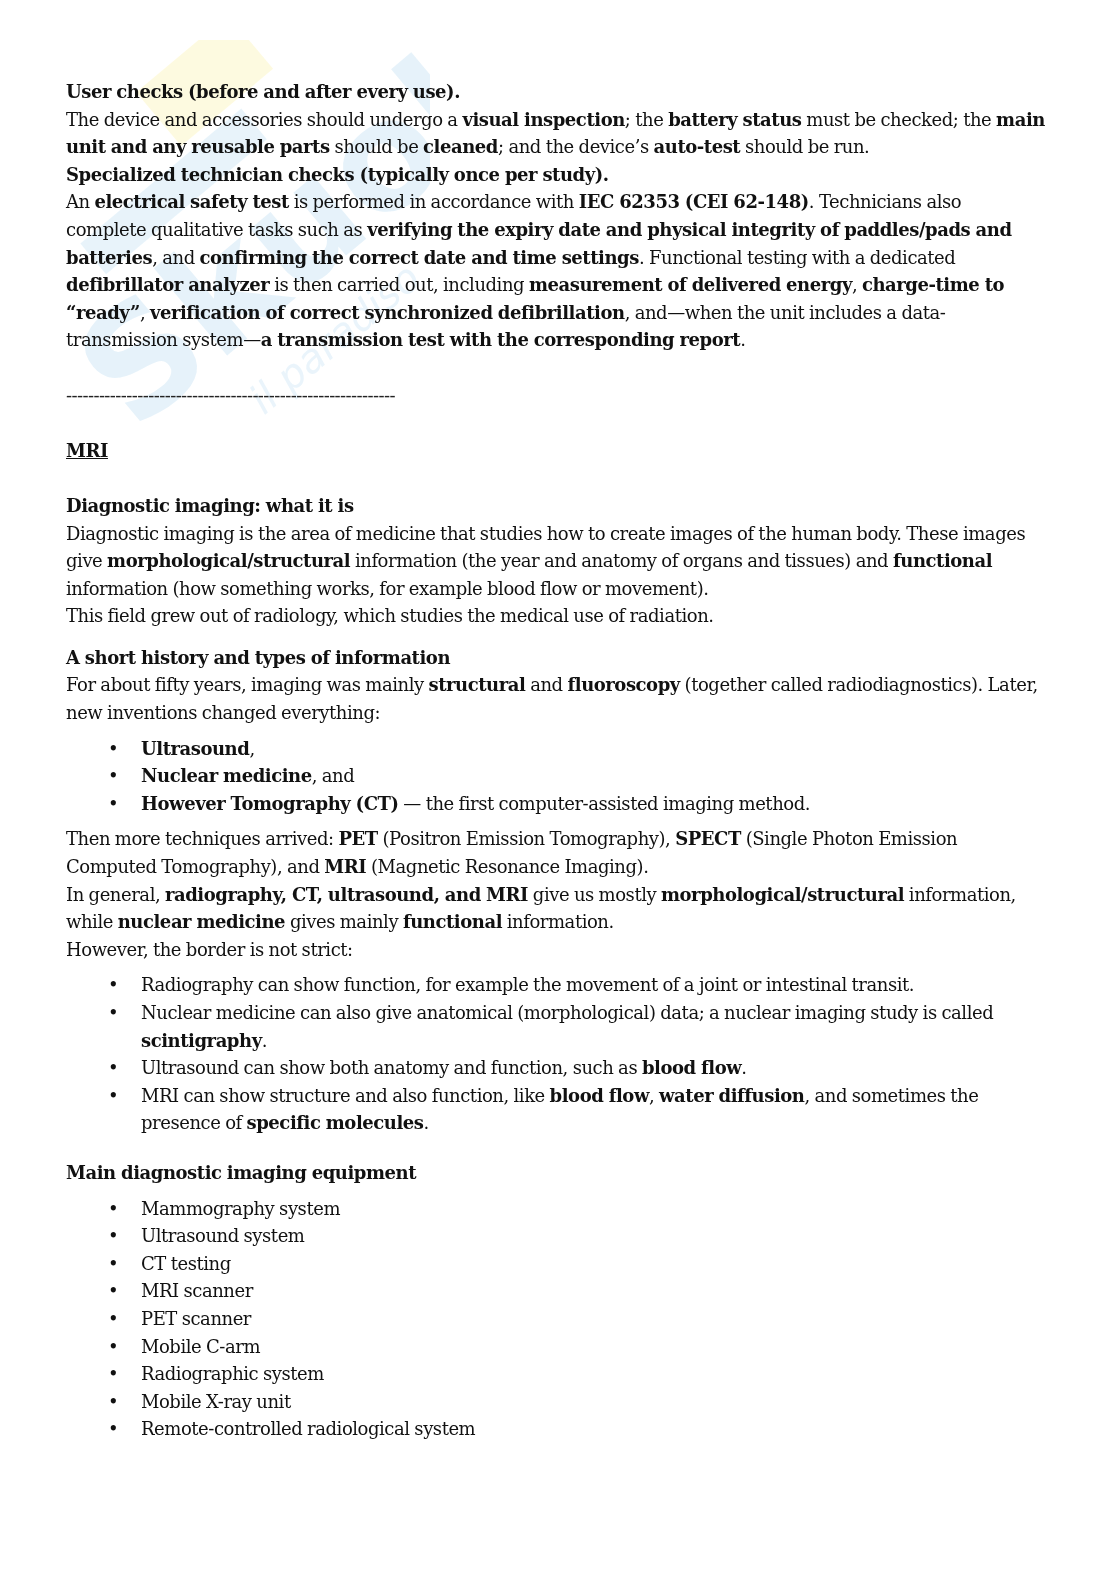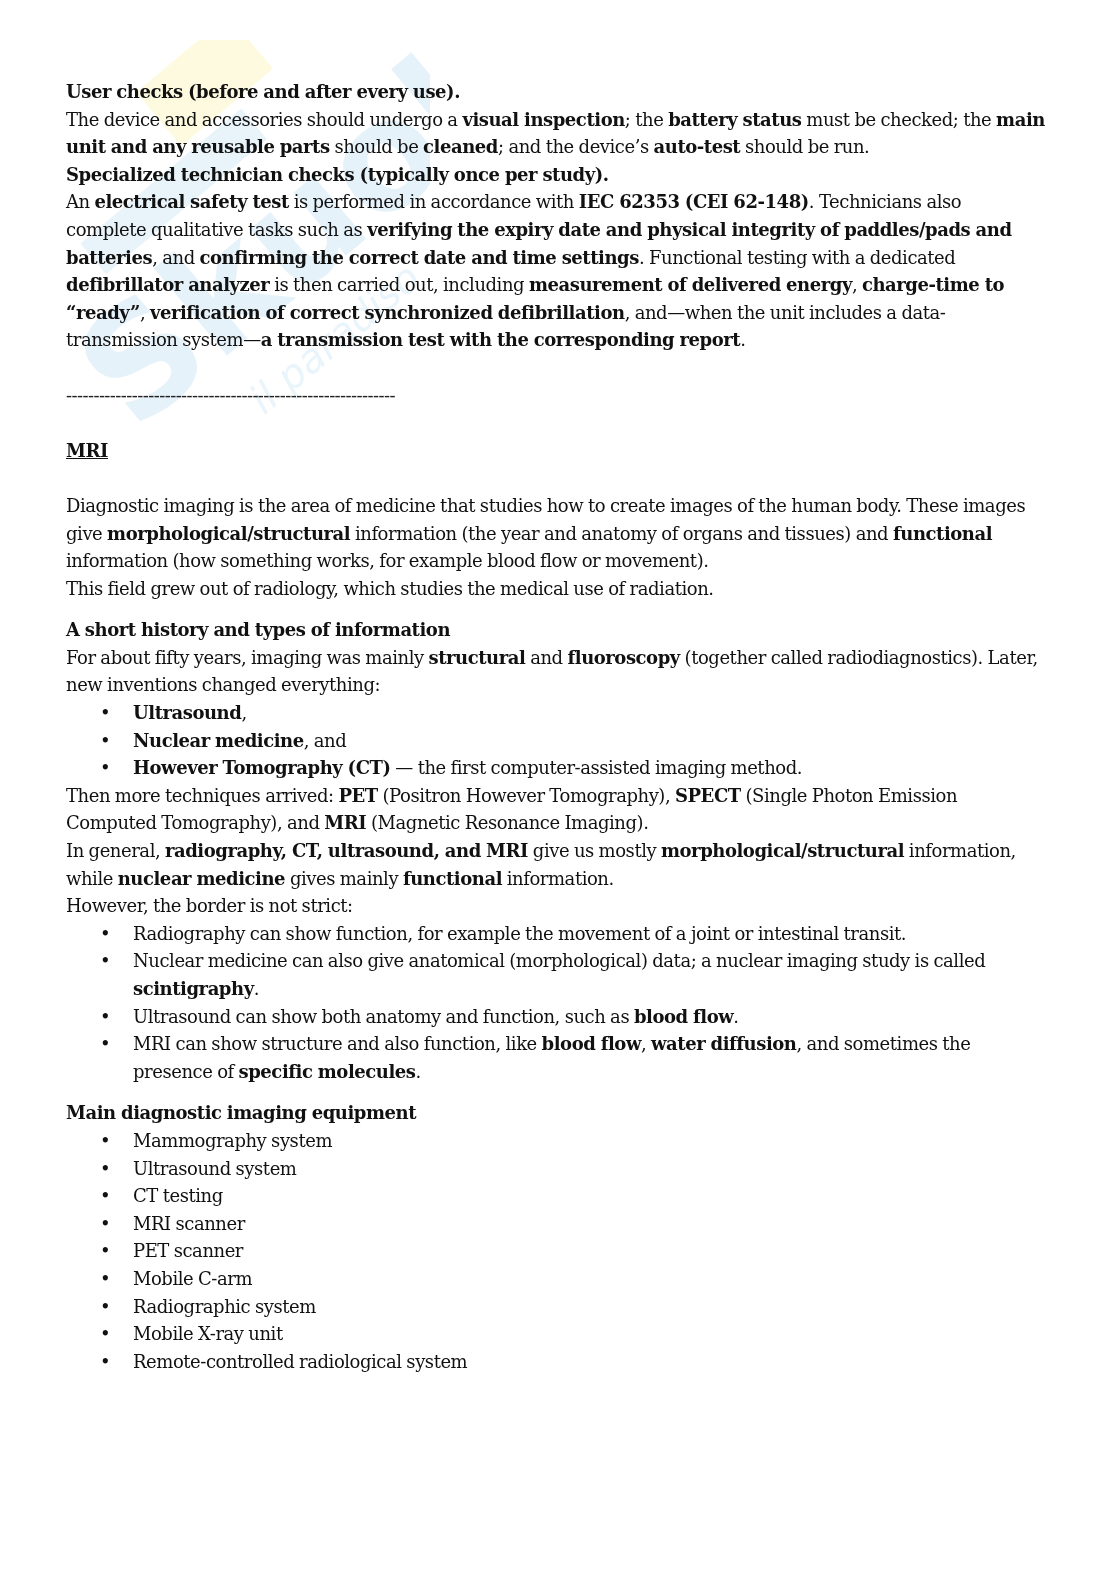--- a/index.html
+++ b/index.html
@@ -31,21 +31,21 @@
       letter-spacing: -0.45px;
       word-spacing: -0.5px;
     }
     .page b { font-weight: bold; }
     p { margin: 0; }
     .gap-sm { height: 14px; }
     .gap-md { height: 27.6px; }
     .sep { margin: 0; letter-spacing: -0.6px; color: #222; }
     .mri-title { font-weight: bold; text-decoration: underline; }
     ul {
-      margin: 0;
+      margin: 8px;
       padding: 0;
       list-style: none;
     }
     ul li {
       position: relative;
       padding-left: 67px;
     }
     ul li::before {
       content: "\2022";
       position: absolute;
@@ -73,32 +73,33 @@
   <p><b>Specialized technician checks (typically once per study).</b></p>
   <p><span>An </span><b>electrical safety test</b><span> is performed in accordance with </span><b>IEC 62353 (CEI 62-148)</b><span>. Technicians also complete qualitative tasks such as </span><b>verifying the expiry date and physical integrity of paddles/pads and batteries</b><span>, and </span><b>confirming the correct date and time settings</b><span>. Functional testing with a dedicated </span><b>defibrillator analyzer</b><span> is then carried out, including </span><b>measurement of delivered energy</b><span>, </span><b>charge-time to “ready”</b><span>, </span><b>verification of correct synchronized defibrillation</b><span>, and—when the unit includes a data-transmission system—</span><b>a transmission test with the corresponding report</b><span>.</span></p>
 
   <div class="gap-md"></div>
   <p class="sep">------------------------------------------------------------</p>
   <div class="gap-md"></div>
 
   <p class="mri-title">MRI</p>
   <div class="gap-md"></div>
 
+  <p><b>Diagnostic imaging: what it is</b></p>
   <p><span>Diagnostic imaging is the area of medicine that studies how to create images of the human body. These images give </span><b>morphological/structural</b><span> information (the year and anatomy of organs and tissues) and </span><b>functional</b><span> information (how something works, for example blood flow or movement).</span></p>
   <p>This field grew out of radiology, which studies the medical use of radiation.</p>
 
   <div class="gap-sm"></div>
   <p><b>A short history and types of information</b></p>
   <p><span>For about fifty years, imaging was mainly </span><b>structural</b><span> and </span><b>fluoroscopy</b><span> (together called radiodiagnostics). Later, new inventions changed everything:</span></p>
   <ul>
       <li><b>Ultrasound</b><span>,</span></li>
       <li><b>Nuclear medicine</b><span>, and</span></li>
       <li><b>However Tomography (CT)</b><span> — the first computer-assisted imaging method.</span></li>
     </ul>
-  <p><span>Then more techniques arrived: </span><b>PET</b><span> (Positron However Tomography), </span><b>SPECT</b><span> (Single Photon Emission Computed Tomography), and </span><b>MRI</b><span> (Magnetic Resonance Imaging).</span></p>
+  <p><span>Then more techniques arrived: </span><b>PET</b><span> (Positron Emission Tomography), </span><b>SPECT</b><span> (Single Photon Emission Computed Tomography), and </span><b>MRI</b><span> (Magnetic Resonance Imaging).</span></p>
   <p><span>In general, </span><b>radiography, CT, ultrasound, and MRI</b><span> give us mostly </span><b>morphological/structural</b><span> information, while </span><b>nuclear medicine</b><span> gives mainly </span><b>functional</b><span> information.</span></p>
   <p>However, the border is not strict:</p>
   <ul>
       <li><span>Radiography can show function, for example the movement of a joint or intestinal transit.</span></li>
       <li><span>Nuclear medicine can also give anatomical (morphological) data; a nuclear imaging study is called </span><b>scintigraphy</b><span>.</span></li>
       <li><span>Ultrasound can show both anatomy and function, such as </span><b>blood flow</b><span>.</span></li>
       <li><span>MRI can show structure and also function, like </span><b>blood flow</b><span>, </span><b>water diffusion</b><span>, and sometimes the presence of </span><b>specific molecules</b><span>.</span></li>
     </ul>
 
   <div class="gap-sm"></div>

